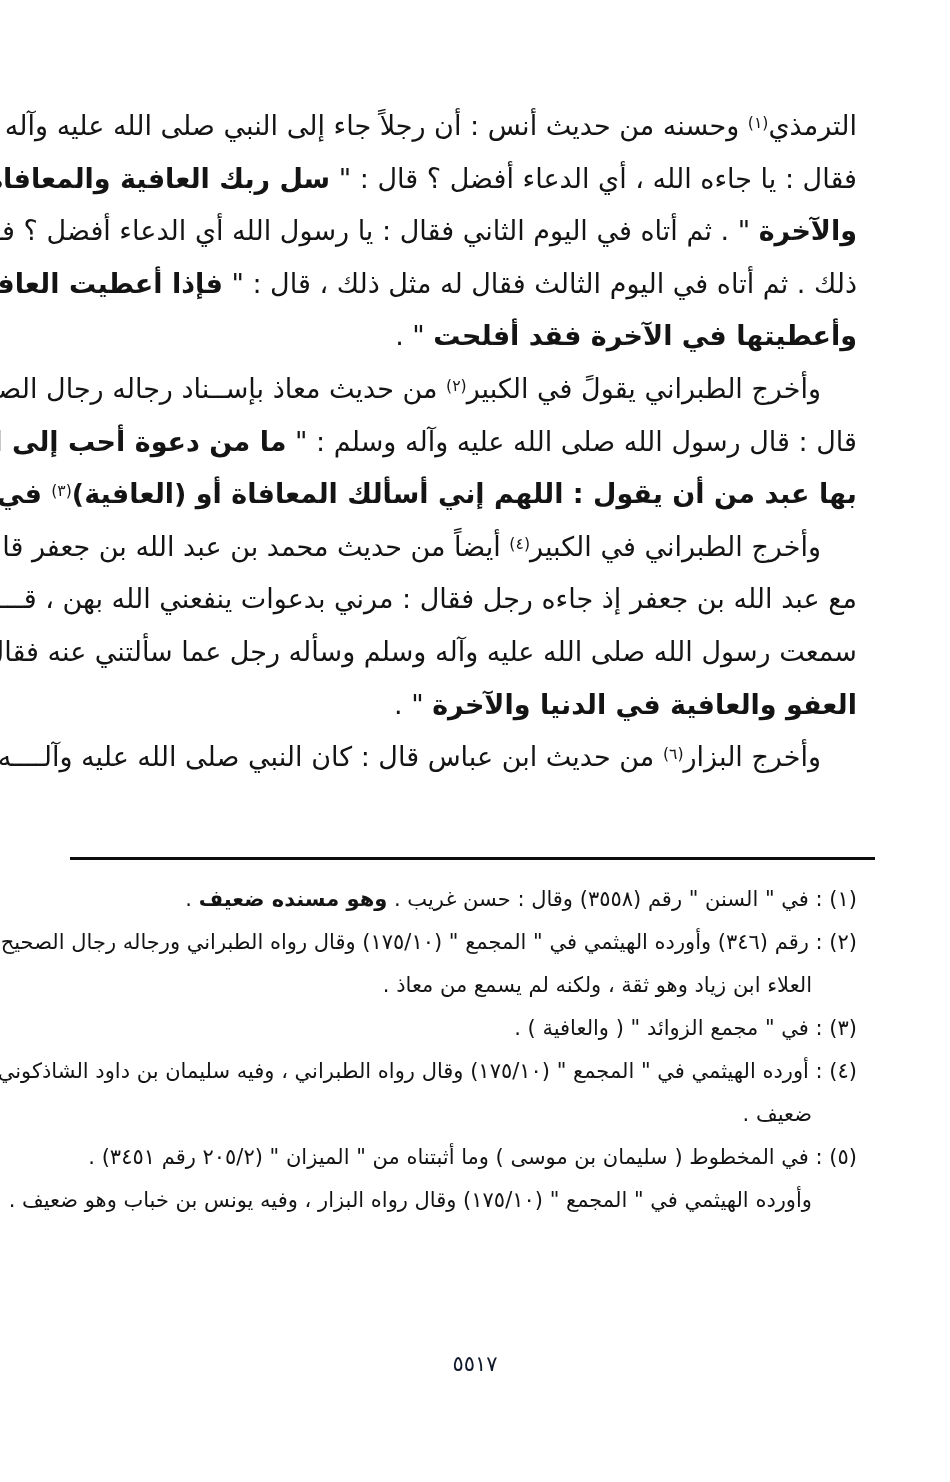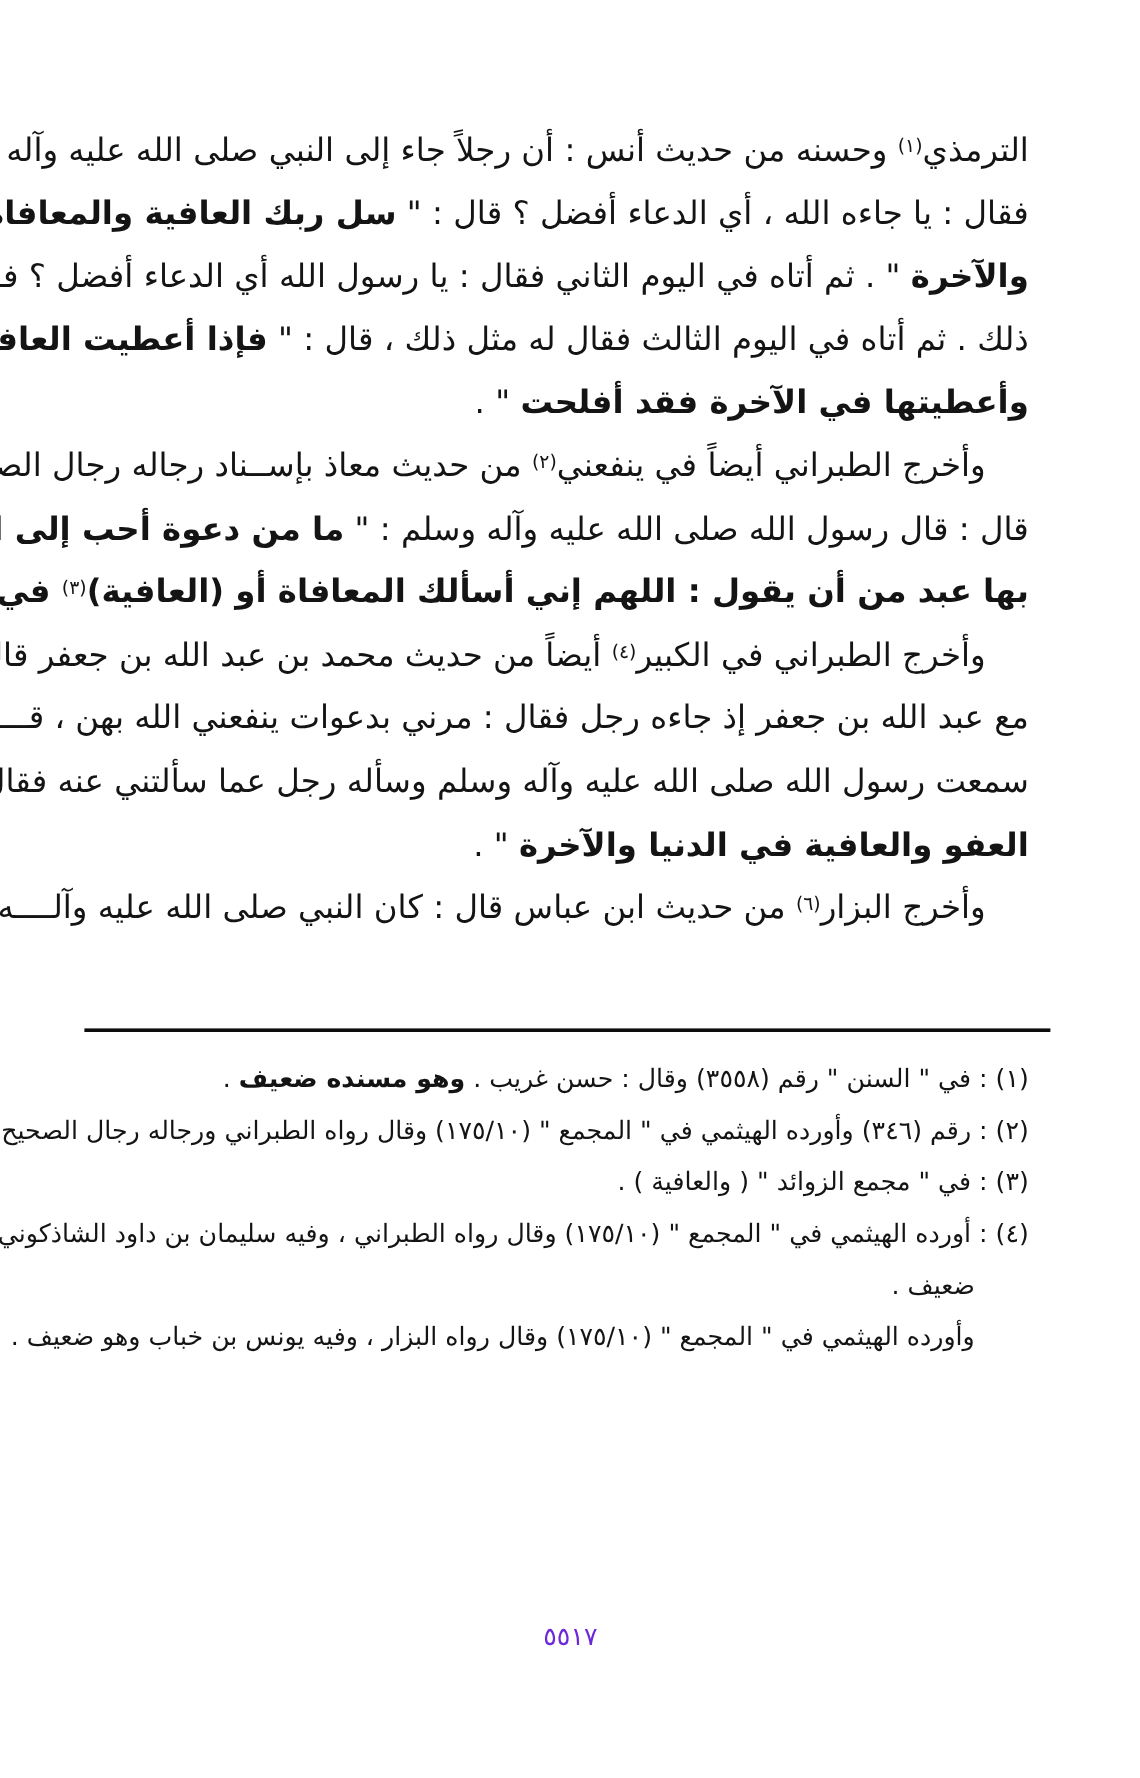--- a/index.html
+++ b/index.html
@@ -51,45 +51,47 @@
     top:857px;left:70px;right:75px;
     height:3px;
     background:#0d0d0d;
   }
   .pagenum{
     position:absolute;
     top:1348px;left:0;right:0;
     text-align:center;
     font-size:21px;
     line-height:32px;
-    color:#6d28d9;
+    color:#0f172a;
   }
 </style>
 </head>
 <body>
 
 <div class="page">
   <div class="main" id="main-text">
       <div class="line full"><span class="">الترمذي</span><span class="sup">(١)</span><span class=""> وحسنه من حديث أنس : أن رجلاً جاء إلى النبي صلى الله عليه وآله وســــلم</span></div>
       <div class="line full"><span class="">فقال : يا جاءه الله ، أي الدعاء أفضل ؟ قال : " </span><span class="b ">سل ربك العافية والمعافاة في الدنيــــا</span></div>
       <div class="line full"><span class="b ">والآخرة</span><span class=""> " . ثم أتاه في اليوم الثاني فقال : يا رسول الله أي الدعاء أفضل ؟ فقال له مثــــل</span></div>
       <div class="line full"><span class="">ذلك . ثم أتاه في اليوم الثالث فقال له مثل ذلك ، قال : " </span><span class="b ">فإذا أعطيت العافية في الدنيــــا</span></div>
       <div class="line"><span class="b ">وأعطيتها في الآخرة فقد أفلحت</span><span class=""> " .</span></div>
-      <div class="line indent full"><span class="">وأخرج الطبراني أيضاً في ينفعني</span><span class="sup">(٢)</span><span class=""> من حديث معاذ بإســناد رجاله رجال الصحيــــح</span></div>
+      <div class="line indent full"><span class="">وأخرج الطبراني يقولً في الكبير</span><span class="sup">(٢)</span><span class=""> من حديث معاذ بإســناد رجاله رجال الصحيــــح</span></div>
       <div class="line full"><span class="">قال : قال رسول الله صلى الله عليه وآله وسلم : " </span><span class="b ">ما من دعوة أحب إلى الله أن يدعــــو</span></div>
       <div class="line full"><span class="b ">بها عبد من أن يقول : اللهم إني أسألك المعافاة أو (العافية)</span><span class="sup">(٣)</span><span class="b "> في الدنيا والآخرة</span></div>
       <div class="line indent full"><span class="">وأخرج الطبراني في الكبير</span><span class="sup">(٤)</span><span class=""> أيضاً من حديث محمد بن عبد الله بن جعفر قال : كنــــت</span></div>
       <div class="line full"><span class="">مع عبد الله بن جعفر إذ جاءه رجل فقال : مرني بدعوات ينفعني الله بهن ، قــــال : نعــــم</span></div>
       <div class="line full"><span class="">سمعت رسول الله صلى الله عليه وآله وسلم وسأله رجل عما سألتني عنه فقال : " </span></div>
       <div class="line"><span class="b ">العفو والعافية في الدنيا والآخرة</span><span class=""> " .</span></div>
       <div class="line indent full"><span class="">وأخرج البزار</span><span class="sup">(٦)</span><span class=""> من حديث ابن عباس قال : كان النبي صلى الله عليه وآلــــه وســــلم</span></div>
     </div>
   <div class="sep"></div>
   <div class="foot" id="footnotes">
       <div class="line"><span class="">(١) : في " السنن " رقم (٣٥٥٨) وقال : حسن غريب . </span><span class="b ">وهو مسنده ضعيف</span><span class=""> .</span></div>
       <div class="line full"><span class="">(٢) : رقم (٣٤٦) وأورده الهيثمي في " المجمع " (١٧٥/١٠) وقال رواه الطبراني ورجاله رجال الصحيح غــــير</span></div>
+      <div class="line cont"><span class="">العلاء ابن زياد وهو ثقة ، ولكنه لم يسمع من معاذ .</span></div>
       <div class="line"><span class="">(٣) : في " مجمع الزوائد " ( والعافية ) .</span></div>
       <div class="line full"><span class="">(٤) : أورده الهيثمي في " المجمع " (١٧٥/١٠) وقال رواه الطبراني ، وفيه سليمان بن داود الشاذكوني وهــــو</span></div>
       <div class="line cont"><span class="">ضعيف .</span></div>
+      <div class="line"><span class="">(٥) : في المخطوط ( سليمان بن موسى ) وما أثبتناه من " الميزان " (٢٠٥/٢ رقم ٣٤٥١) .</span></div>
       <div class="line cont"><span class="">وأورده الهيثمي في " المجمع " (١٧٥/١٠) وقال رواه البزار ، وفيه يونس بن خباب وهو ضعيف .</span></div>
     </div>
   <div class="pagenum">٥٥١٧</div>
 </div>
 
 </body></html>

